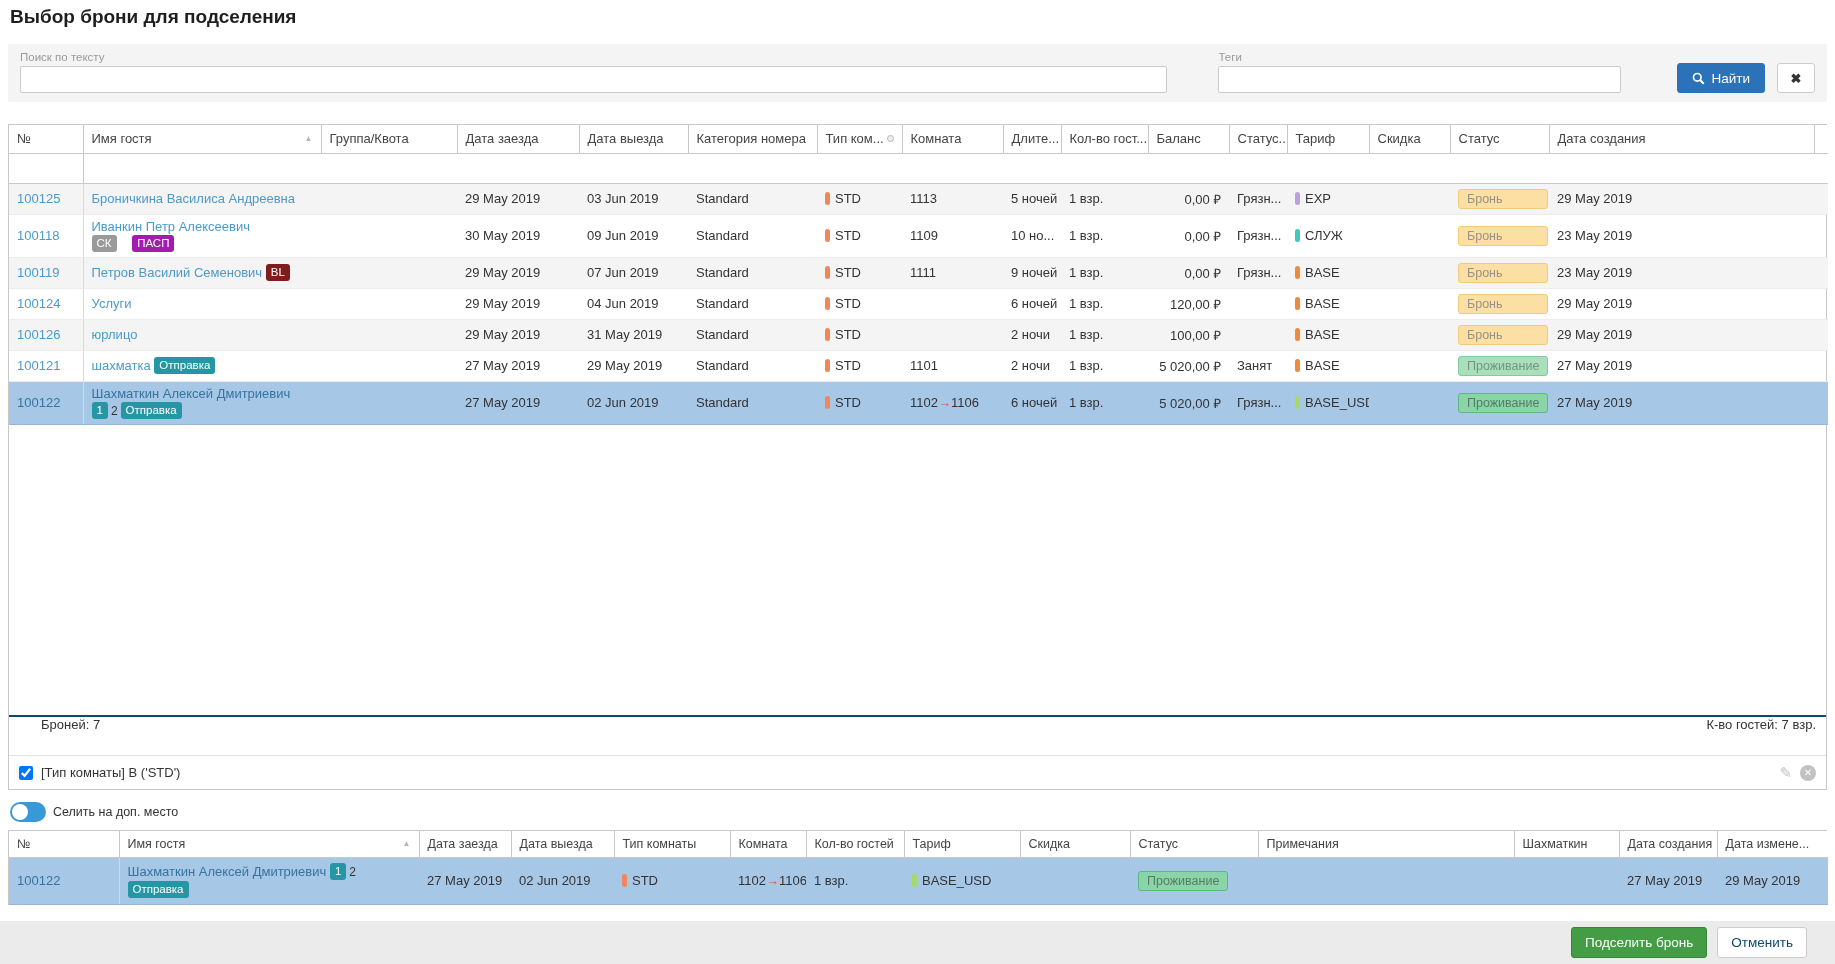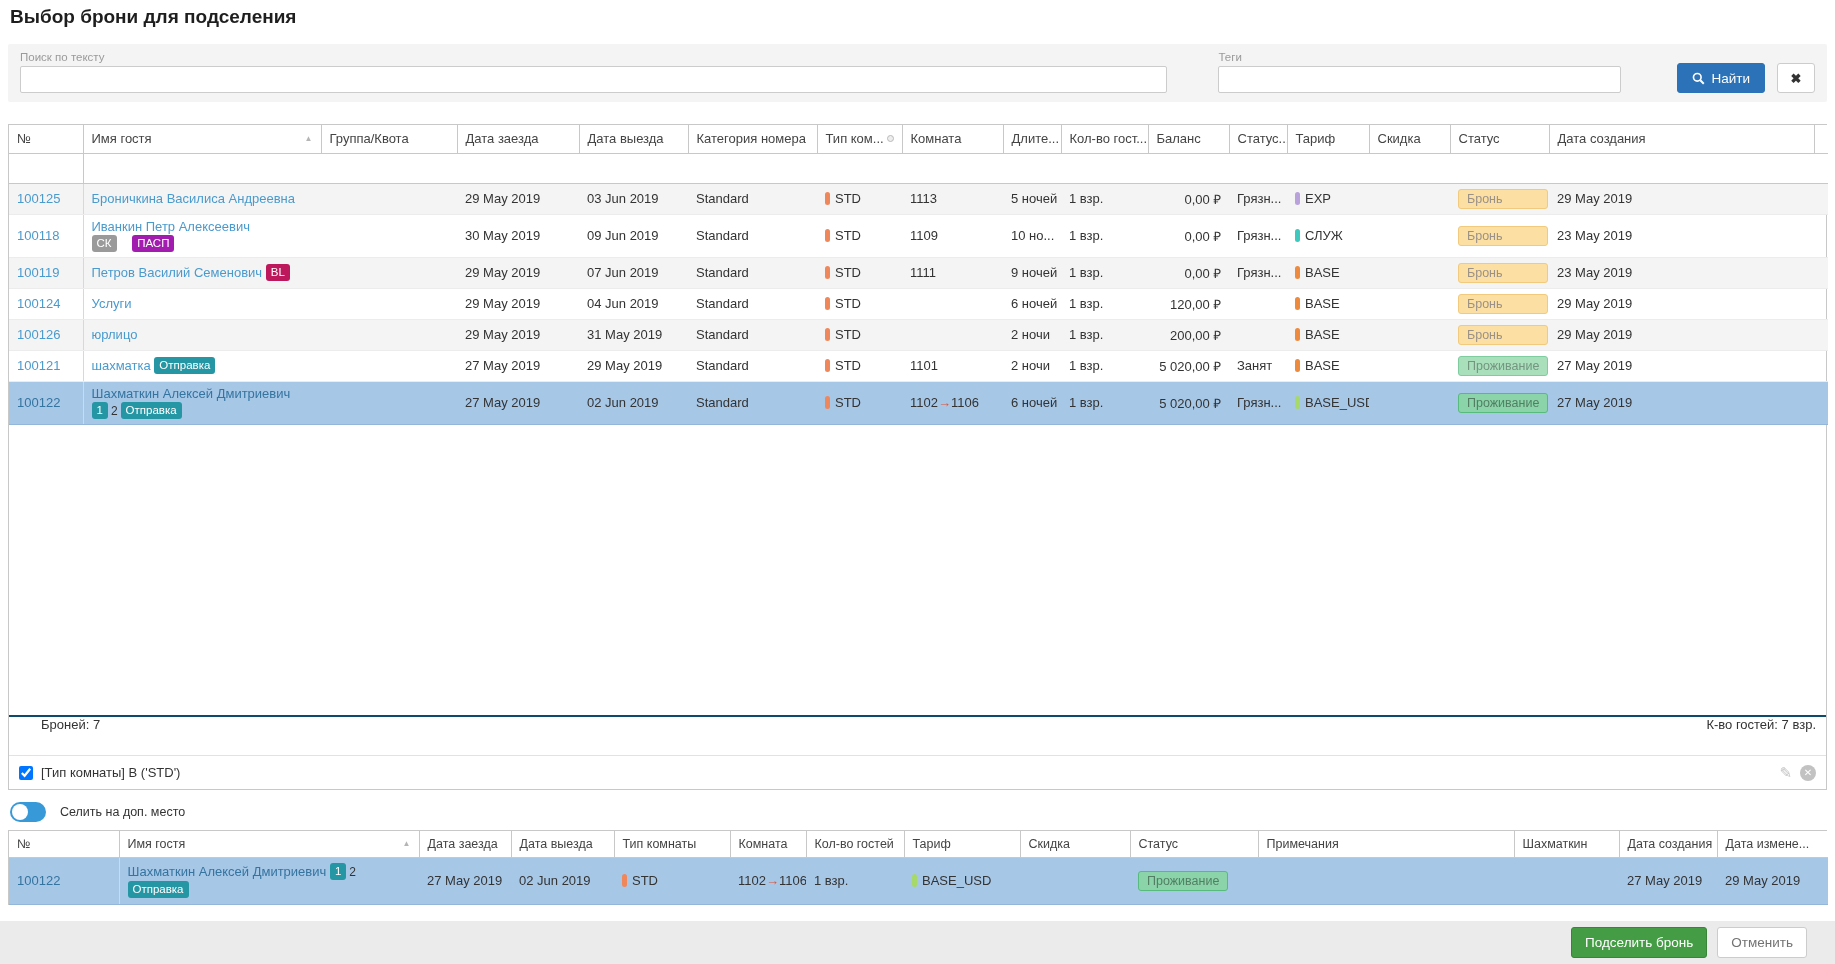--- a/index.html
+++ b/index.html
@@ -47,21 +47,21 @@
   tr.data-row.selected td { border-bottom:1px solid #93b6d9; }
   a.id-link, a.guest-link { color:#4a9acd; }
   tr.selected a.id-link, tr.selected a.guest-link { color:#34749f; }
   td.num { text-align:right; }
   .guest-line2 { margin-top:1px; line-height:14px; }
 
   .badge { display:inline-block; padding:1px 5px; border-radius:3px; font-size:11.5px;
            line-height:15px; color:#fff; vertical-align:1px; }
   .badge-gray   { background:#9a9a9a; }
   .badge-maroon { background:#a21caf;margin-left:12px; }
-  .badge-black  { background:#be185d;text-align:right; }
+  .badge-black  { background:#7f1d1d;text-align:right; }
   .badge-teal   { background:#2596a4; }
   .badge-sq     { padding:1px 5px; }
   .num-plain    { color:#333; font-size:12px; margin:0 3px; }
 
   .marker { display:inline-block; width:5px; height:13px; border-radius:2.5px;
             margin-right:5px; vertical-align:-2px; }
   .m-exp { background:#b9a1dc; } .m-sluzh { background:#3ec8be; }
   .m-base { background:#ed8a3e; } .m-usd { background:#a6d96a; } .m-std { background:#f0875a; }
   .room-arrow-icon { color:#e8502f; font-weight:bold; }
 
@@ -75,38 +75,38 @@
                  justify-content:space-between; padding:0 10px 0 32px; color:#333; background:#fff; }
   .filter-bar { height:34px; border-top:1px solid #e2e2e2; display:flex; align-items:center;
                 gap:8px; padding:0 10px; background:#fff; }
   .filter-bar input[type=checkbox] { width:14px; height:14px; cursor:pointer; }
   .filter-icons { margin-left:auto; display:flex; align-items:center; gap:8px; }
   .pencil-icon { color:#c2c2c2; font-size:15px; cursor:pointer; }
   .remove-icon { width:16px; height:16px; border-radius:50%; background:#c2c2c2; color:#fff;
                  font-size:10px; line-height:16px; text-align:center; cursor:pointer; }
 
   
-  .toggle-row { margin:12px 0 0 10px; display:flex; align-items:center; gap:14px; }
+  .toggle-row { margin:12px 0 0 10px; display:flex; align-items:center; gap:7px; }
   .toggle { width:36px; height:20px; border-radius:10px; background:#3899d8; position:relative; cursor:pointer; }
   .toggle .knob { position:absolute; left:2px; top:2px; width:16px; height:16px; border-radius:50%; background:#fff; }
   .toggle-label { font-size:12.5px; color:#333; }
 
   
   .bottom-table-wrap { margin:8px 8px 0 8px; border:1px solid #c8c8c8; border-bottom:none; }
   .bottom-table th { height:26px; font-size:12.5px; }
   .bottom-table td { border-bottom:1px solid #93b6d9; }
   .bottom-table tr.data-row td { height:47px; }
 
   
   .action-bar { margin-top:16px; height:44px; background:#ebebeb; display:flex; align-items:center;
                 justify-content:flex-end; gap:10px; padding-right:28px; }
   .btn-success { height:31px; padding:0 13px; background:#449d44; border:1px solid #398439;
                  color:#fff; border-radius:3px; font-size:13.5px; cursor:pointer; }
   .btn-default { height:31px; padding:0 13px; background:#fff; border:1px solid #ccc;
-                 color:#737373; border-radius:3px; font-size:13.5px; cursor:pointer; }
+                 color:#0c4a6e; border-radius:3px; font-size:13.5px; cursor:pointer; }
 </style>
 </head>
 <body>
 
 <div class="page-title">Выбор брони для подселения</div>
 
 <div class="search-panel">
   <div class="field field-text">
     <span class="field-label">Поиск по тексту</span>
     <input type="text" value="" style="">
@@ -277,21 +277,21 @@
         <td><a class="id-link">100126</a></td>
         <td><a class="guest-link">юрлицо</a></td>
         <td></td>
         <td>29 May 2019</td>
         <td>31 May 2019</td>
         <td>Standard</td>
         <td><span class="marker m-std"></span><span>STD</span></td>
         <td></td>
         <td>2 ночи</td>
         <td>1 взр.</td>
-        <td class="num">200,00 ₽</td>
+        <td class="num">100,00 ₽</td>
         <td></td>
         <td><span class="marker m-base"></span><span>BASE</span></td>
         <td></td>
         <td><span class="status-pill st-bron">Бронь</span></td>
         <td>29 May 2019</td>
         <td></td>
       </tr>
 
       <tr class="data-row">
         <td><a class="id-link">100121</a></td>

